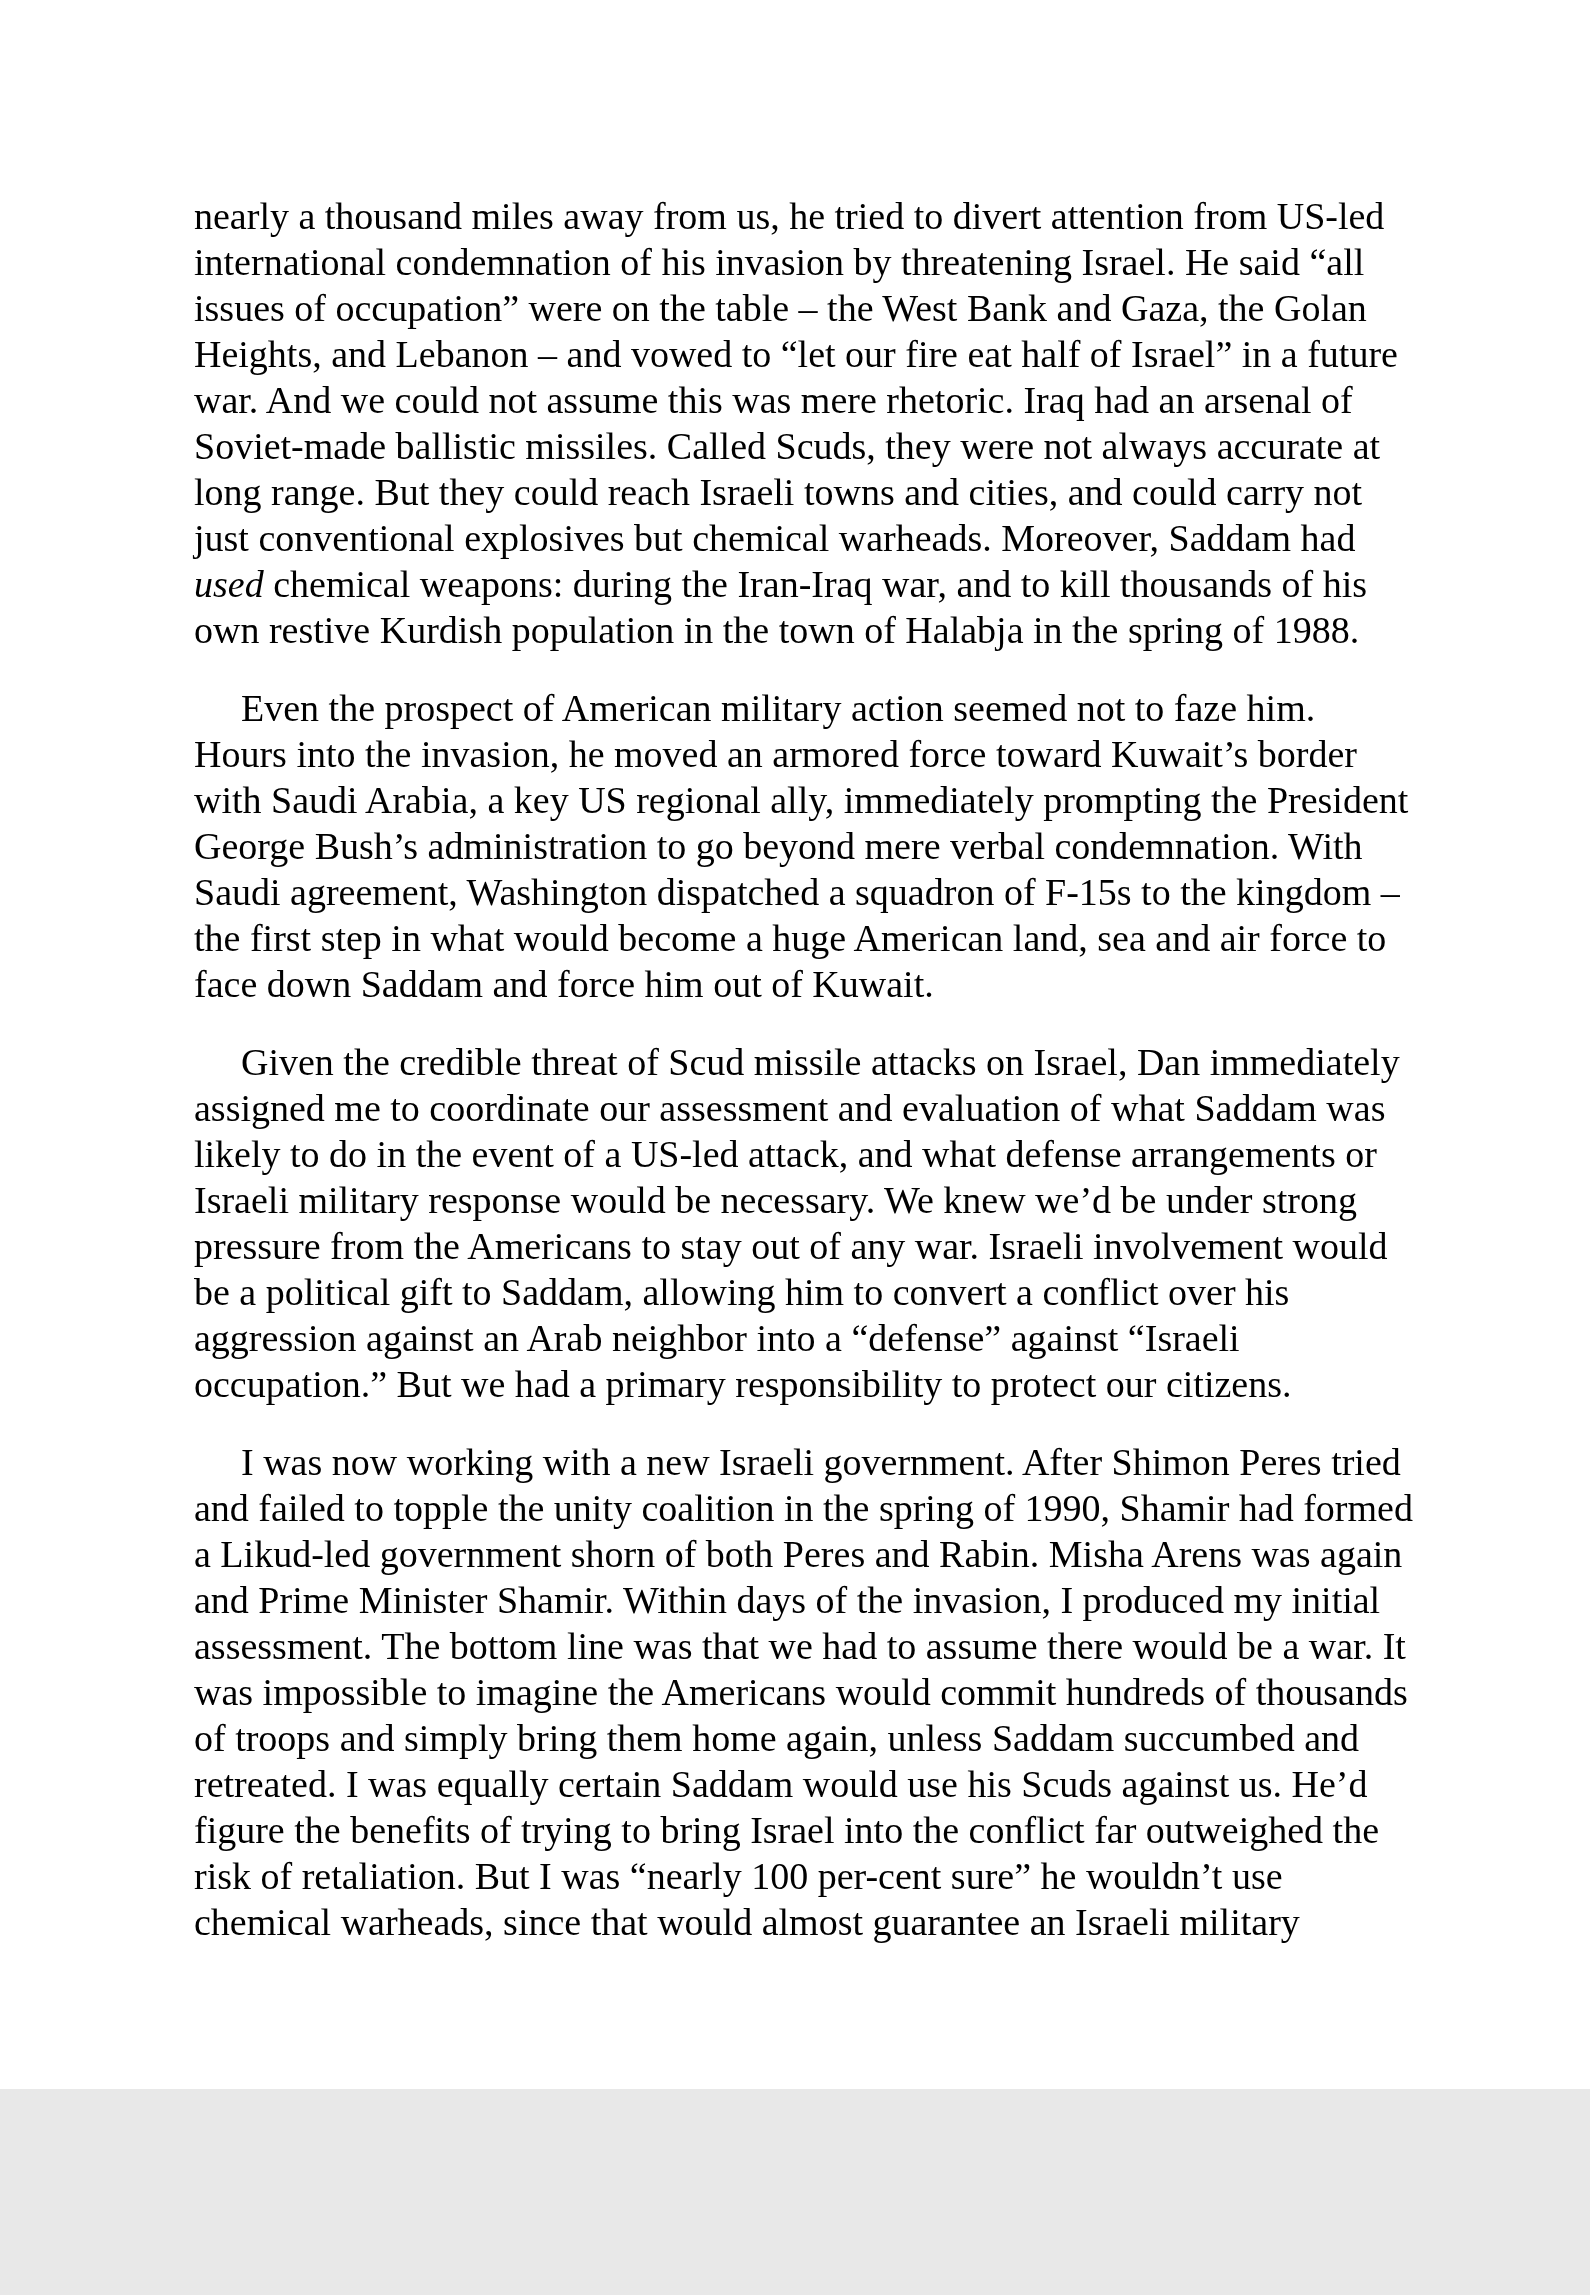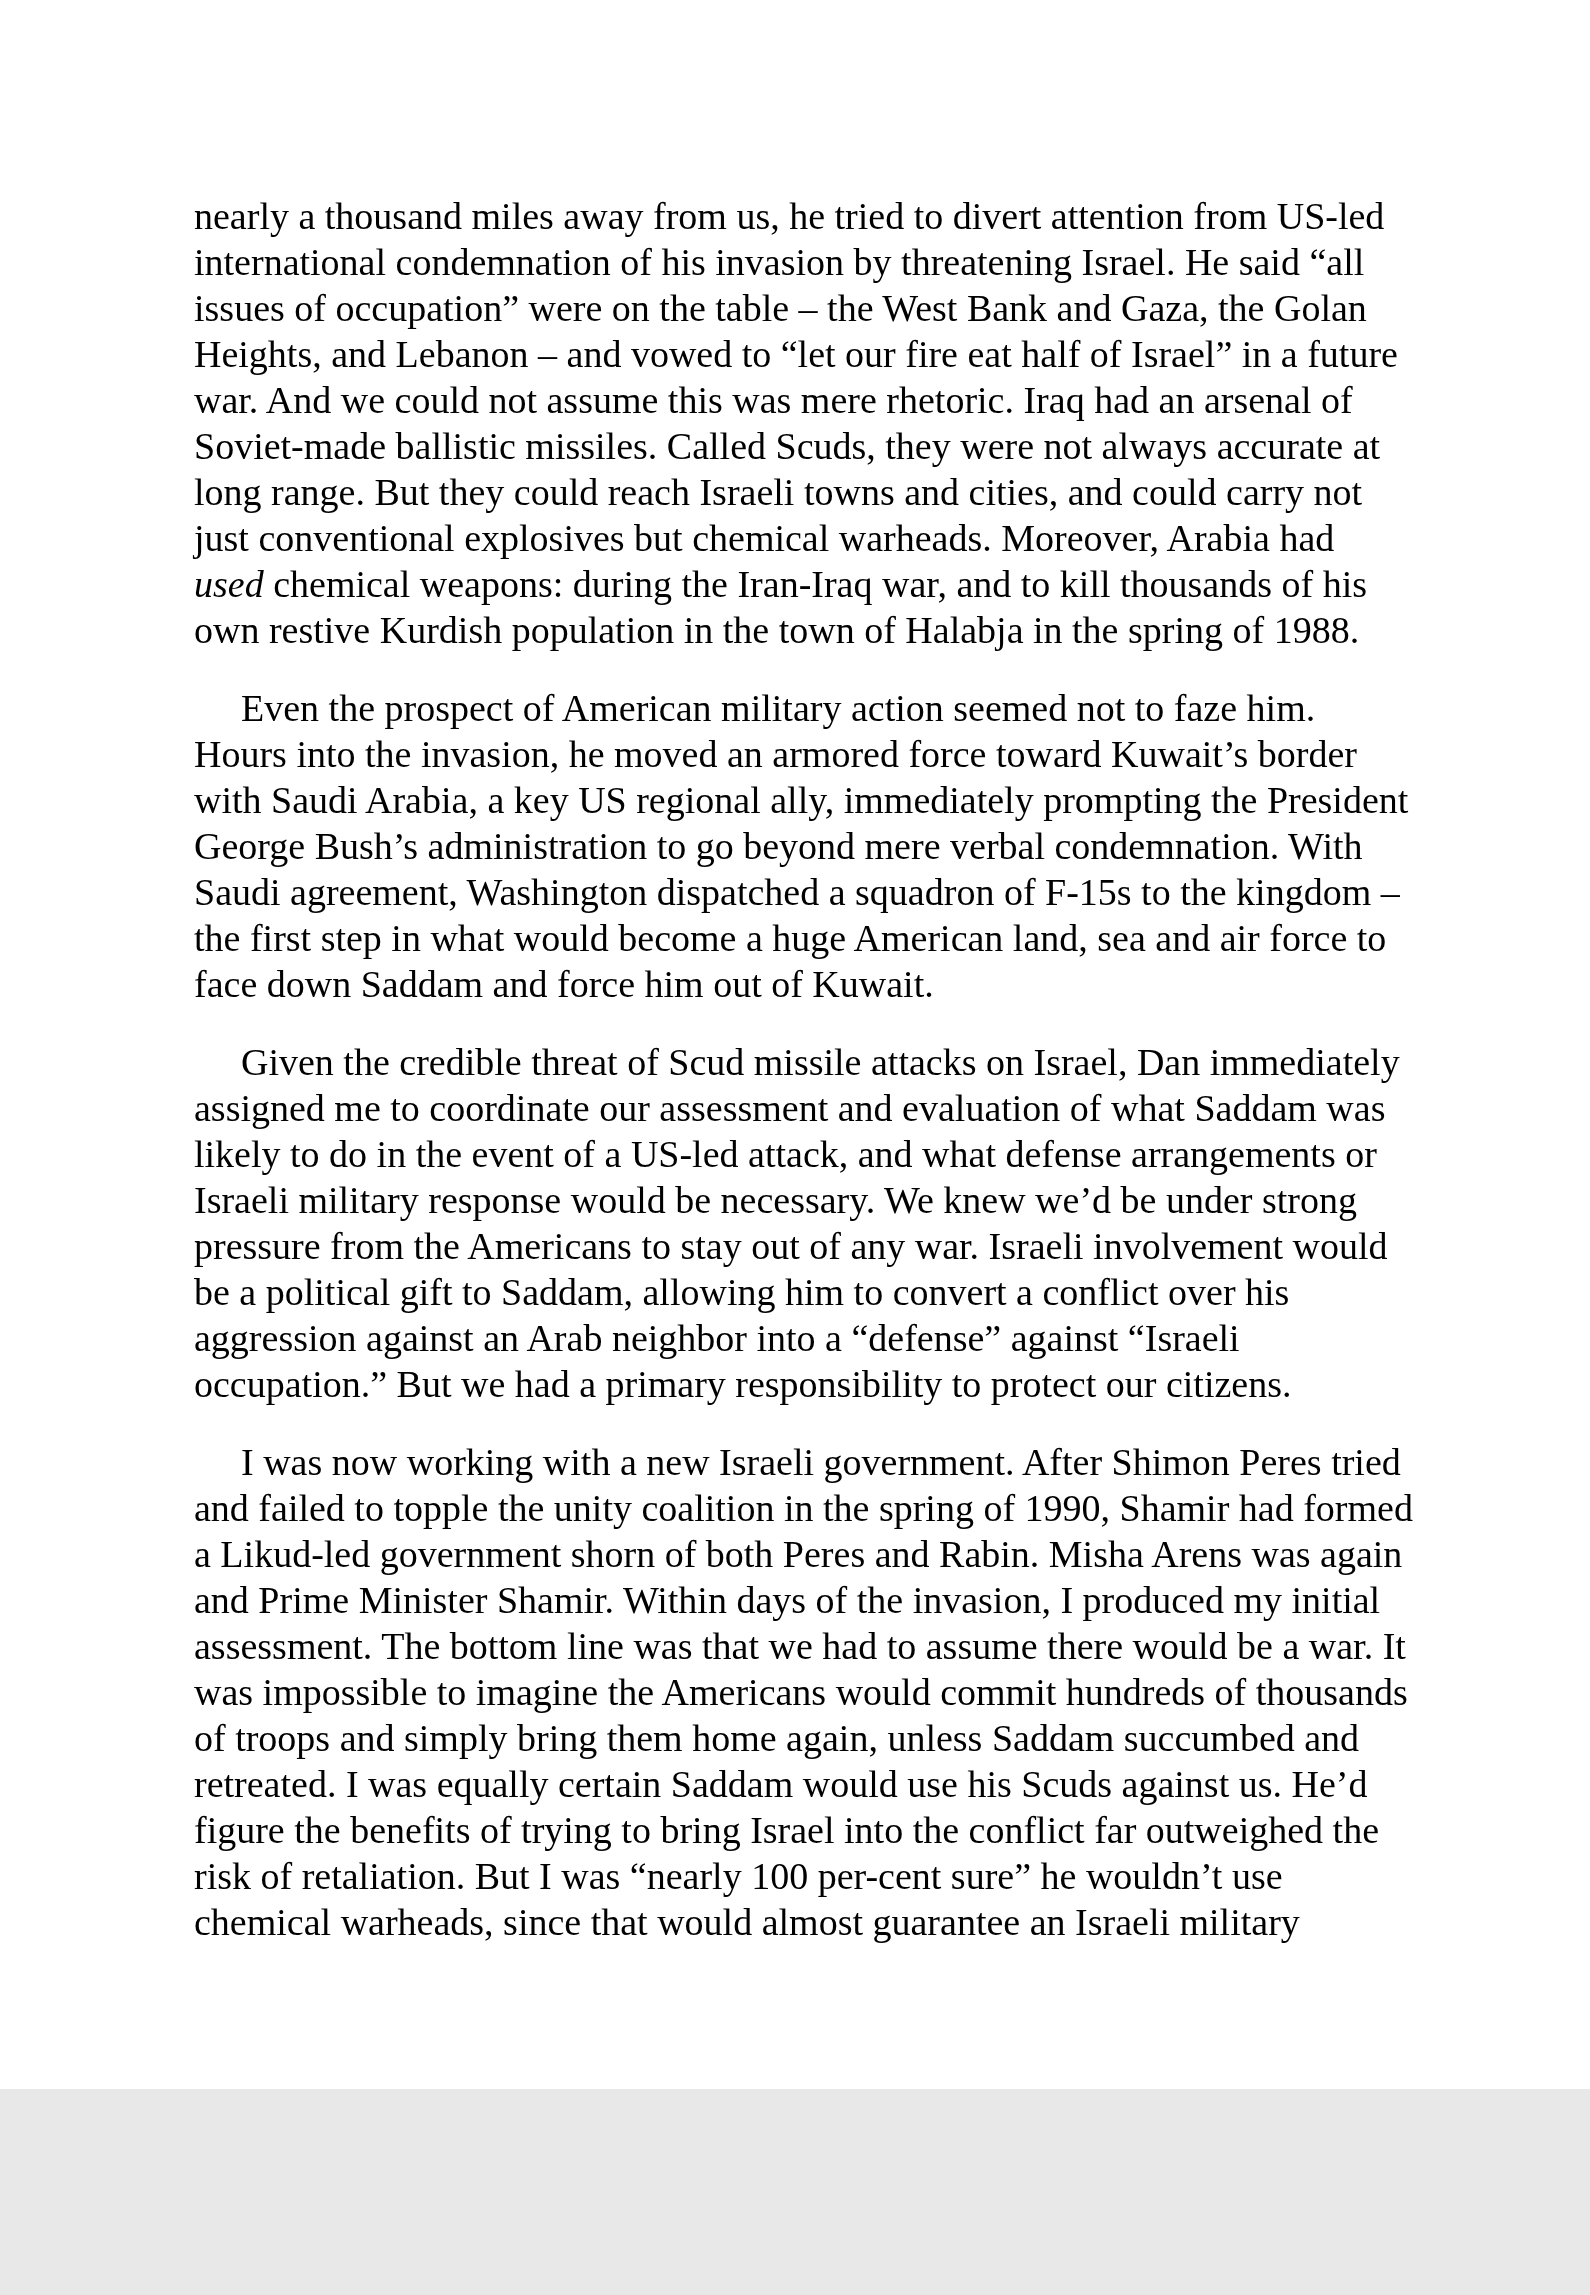--- a/index.html
+++ b/index.html
@@ -49,21 +49,21 @@
 <div class="page">
   <div class="body-text" id="body-text">
       <div class="para">
         <div class="line"><span class="">nearly a thousand miles away from us, he tried to divert attention from US-led</span></div>
         <div class="line"><span class="">international condemnation of his invasion by threatening Israel. He said “all</span></div>
         <div class="line"><span class="">issues of occupation” were on the table – the West Bank and Gaza, the Golan</span></div>
         <div class="line"><span class="">Heights, and Lebanon – and vowed to “let our fire eat half of Israel” in a future</span></div>
         <div class="line"><span class="">war. And we could not assume this was mere rhetoric. Iraq had an arsenal of</span></div>
         <div class="line"><span class="">Soviet-made ballistic missiles. Called Scuds, they were not always accurate at</span></div>
         <div class="line"><span class="">long range. But they could reach Israeli towns and cities, and could carry not</span></div>
-        <div class="line"><span class="">just conventional explosives but chemical warheads. Moreover, Arabia had</span></div>
+        <div class="line"><span class="">just conventional explosives but chemical warheads. Moreover, Saddam had</span></div>
         <div class="line"><span class="it">used</span><span class=""> chemical weapons: during the Iran-Iraq war, and to kill thousands of his</span></div>
         <div class="line"><span class="">own restive Kurdish population in the town of Halabja in the spring of 1988.</span></div>
       </div>
       <div class="para">
         <div class="line indented"><span class="">Even the prospect of American military action seemed not to faze him.</span></div>
         <div class="line"><span class="">Hours into the invasion, he moved an armored force toward Kuwait’s border</span></div>
         <div class="line"><span class="">with Saudi Arabia, a key US regional ally, immediately prompting the President</span></div>
         <div class="line"><span class="">George Bush’s administration to go beyond mere verbal condemnation. With</span></div>
         <div class="line"><span class="">Saudi agreement, Washington dispatched a squadron of F-15s to the kingdom –</span></div>
         <div class="line"><span class="">the first step in what would become a huge American land, sea and air force to</span></div>

